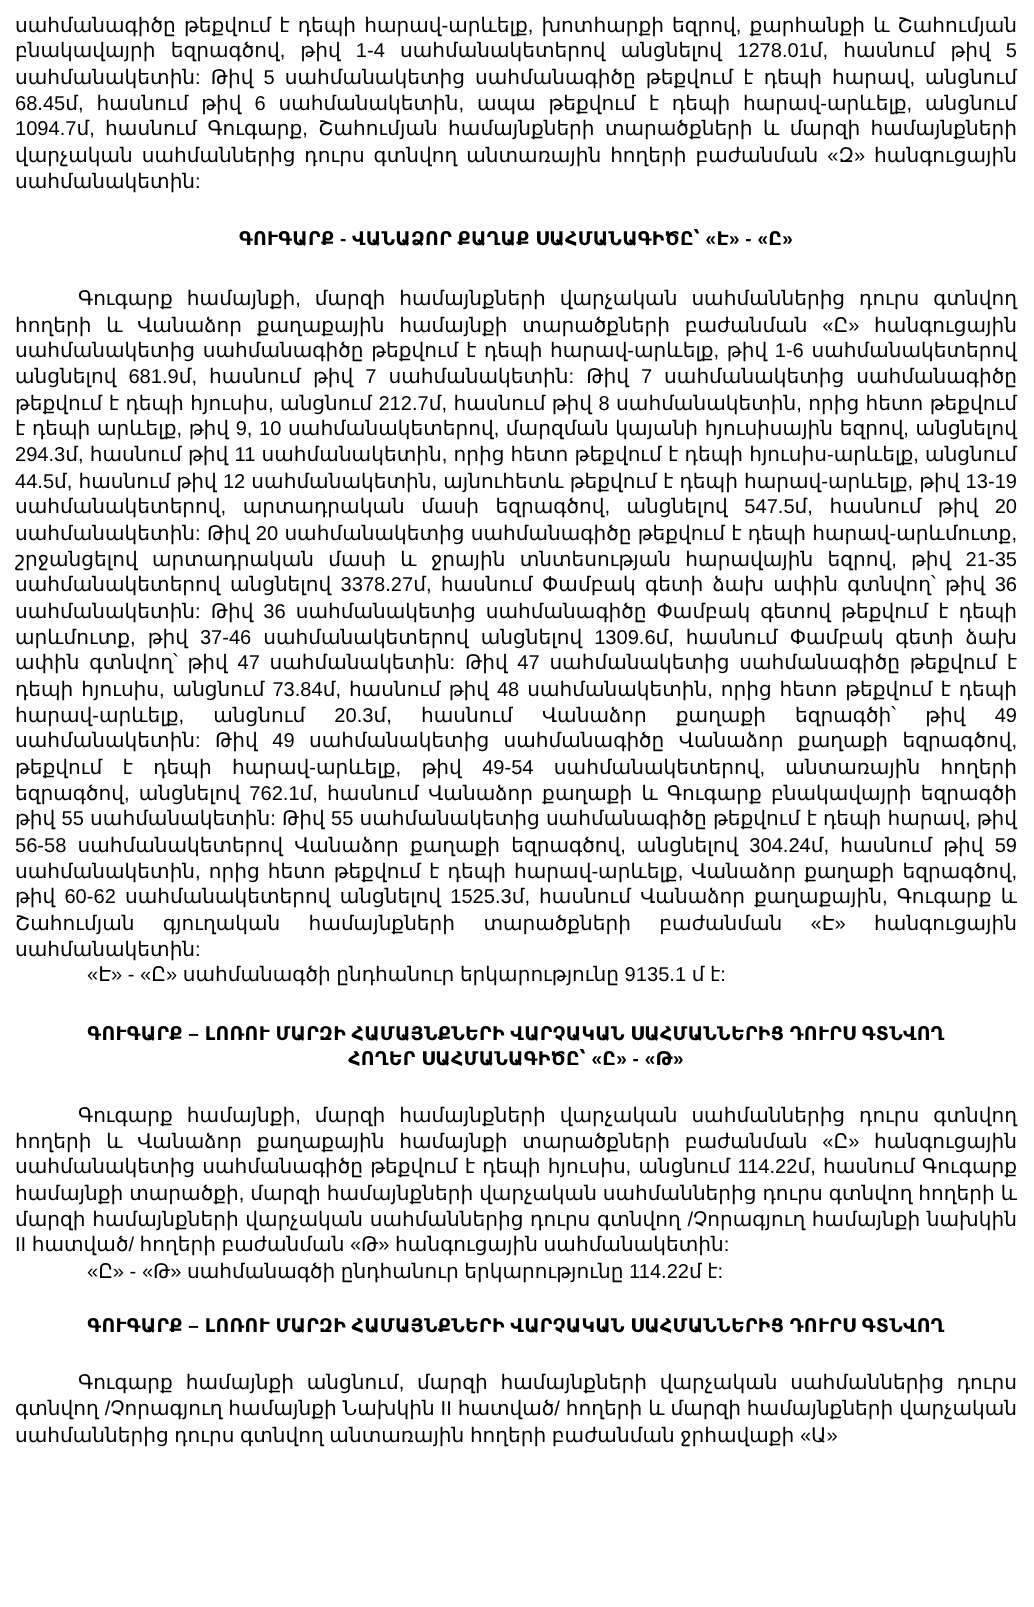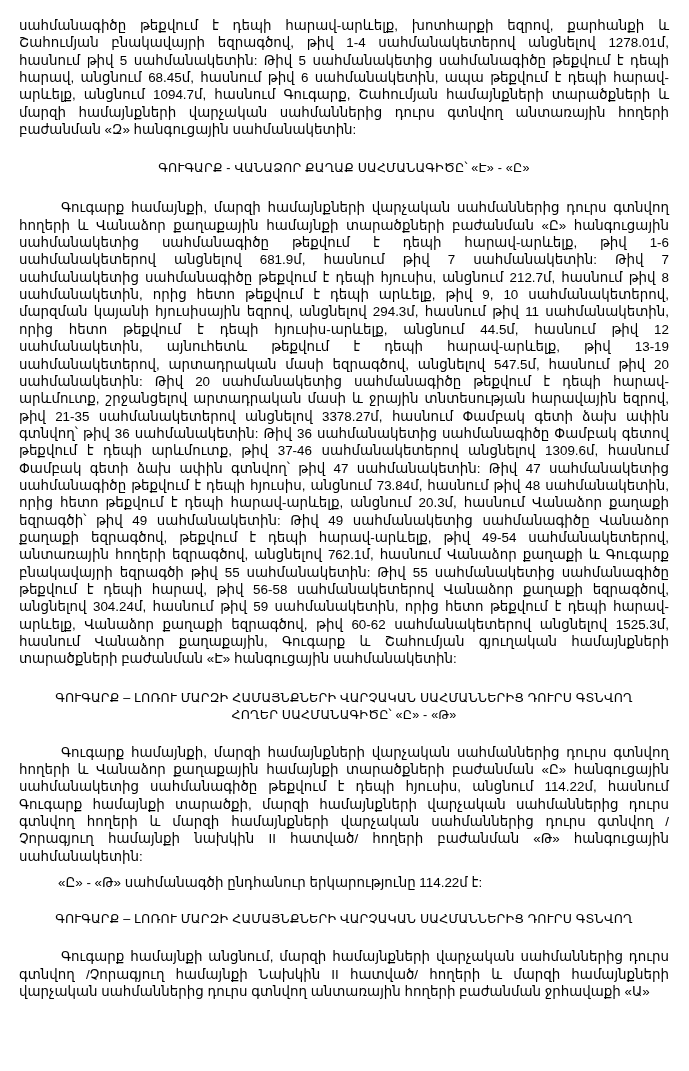--- a/index.html
+++ b/index.html
@@ -3,45 +3,46 @@
 <meta charset="utf-8">
 <style>
   html, body { margin: 0; padding: 0; background: #ffffff; }
   body {
     width: 689px; height: 1071px; overflow: hidden;
     font-family: "Liberation Sans", "DejaVu Sans", sans-serif;
     color: #000; position: relative;
   }
   .page { position: absolute; left: 10px; top: 8px; width: 668px; }
   p.para {
-    margin: 9px; font-size: 13.4px; line-height: 17.35px;
+    margin: 0; font-size: 13.4px; line-height: 17.35px;
     text-align: justify; text-align-last: left;
   }
   p.indent { text-indent: 42px; }
   p.total {
     margin: 0; font-size: 13.4px; line-height: 17.35px;
     padding-left: 48px;
   }
   h2.sec {
-    margin: 0; font-size: 12.6px; font-weight: normal; line-height: 17px;
+    margin: 0; font-size: 12.6px; font-weight: bold; line-height: 17px;
     text-align: center; letter-spacing: 0.2px;
   }
 </style>
 </head>
 <body>
 
 <div class="page">
 
   <p class="para">սահմանագիծը թեքվում է դեպի հարավ-արևելք, խոտհարքի եզրով, քարհանքի և Շահումյան բնակավայրի եզրագծով, թիվ 1-4 սահմանակետերով անցնելով 1278.01մ, հասնում թիվ 5 սահմանակետին: Թիվ 5 սահմանակետից սահմանագիծը թեքվում է դեպի հարավ, անցնում 68.45մ, հասնում թիվ 6 սահմանակետին, ապա թեքվում է դեպի հարավ-արևելք, անցնում 1094.7մ, հասնում Գուգարք, Շահումյան համայնքների տարածքների և մարզի համայնքների վարչական սահմաններից դուրս գտնվող անտառային հողերի բաժանման «Զ» հանգուցային սահմանակետին:</p>
 
   <h2 class="sec" style="margin-top:22px;margin-bottom:22px;">
     <span>ԳՈՒԳԱՐՔ - ՎԱՆԱՁՈՐ ՔԱՂԱՔ ՍԱՀՄԱՆԱԳԻԾԸ՝ «Է» - «Ը»</span>
   </h2>
 
   <p class="para indent">Գուգարք համայնքի, մարզի համայնքների վարչական սահմաններից դուրս գտնվող հողերի և Վանաձոր քաղաքային համայնքի տարածքների բաժանման «Ը» հանգուցային սահմանակետից սահմանագիծը թեքվում է դեպի հարավ-արևելք, թիվ 1-6 սահմանակետերով անցնելով 681.9մ, հասնում թիվ 7 սահմանակետին: Թիվ 7 սահմանակետից սահմանագիծը թեքվում է դեպի հյուսիս, անցնում 212.7մ, հասնում թիվ 8 սահմանակետին, որից հետո թեքվում է դեպի արևելք, թիվ 9, 10 սահմանակետերով, մարզման կայանի հյուսիսային եզրով, անցնելով 294.3մ, հասնում թիվ 11 սահմանակետին, որից հետո թեքվում է դեպի հյուսիս-արևելք, անցնում 44.5մ, հասնում թիվ 12 սահմանակետին, այնուհետև թեքվում է դեպի հարավ-արևելք, թիվ 13-19 սահմանակետերով, արտադրական մասի եզրագծով, անցնելով 547.5մ, հասնում թիվ 20 սահմանակետին: Թիվ 20 սահմանակետից սահմանագիծը թեքվում է դեպի հարավ-արևմուտք, շրջանցելով արտադրական մասի և ջրային տնտեսության հարավային եզրով, թիվ 21-35 սահմանակետերով անցնելով 3378.27մ, հասնում Փամբակ գետի ձախ ափին գտնվող՝ թիվ 36 սահմանակետին: Թիվ 36 սահմանակետից սահմանագիծը Փամբակ գետով թեքվում է դեպի արևմուտք, թիվ 37-46 սահմանակետերով անցնելով 1309.6մ, հասնում Փամբակ գետի ձախ ափին գտնվող՝ թիվ 47 սահմանակետին: Թիվ 47 սահմանակետից սահմանագիծը թեքվում է դեպի հյուսիս, անցնում 73.84մ, հասնում թիվ 48 սահմանակետին, որից հետո թեքվում է դեպի հարավ-արևելք, անցնում 20.3մ, հասնում Վանաձոր քաղաքի եզրագծի՝ թիվ 49 սահմանակետին: Թիվ 49 սահմանակետից սահմանագիծը Վանաձոր քաղաքի եզրագծով, թեքվում է դեպի հարավ-արևելք, թիվ 49-54 սահմանակետերով, անտառային հողերի եզրագծով, անցնելով 762.1մ, հասնում Վանաձոր քաղաքի և Գուգարք բնակավայրի եզրագծի թիվ 55 սահմանակետին: Թիվ 55 սահմանակետից սահմանագիծը թեքվում է դեպի հարավ, թիվ 56-58 սահմանակետերով Վանաձոր քաղաքի եզրագծով, անցնելով 304.24մ, հասնում թիվ 59 սահմանակետին, որից հետո թեքվում է դեպի հարավ-արևելք, Վանաձոր քաղաքի եզրագծով, թիվ 60-62 սահմանակետերով անցնելով 1525.3մ, հասնում Վանաձոր քաղաքային, Գուգարք և Շահումյան գյուղական համայնքների տարածքների բաժանման «Է» հանգուցային սահմանակետին:</p>
+  <p class="total">«Է» - «Ը» սահմանագծի ընդհանուր երկարությունը 9135.1 մ է:</p>
 
   <h2 class="sec" style="margin-top:22px;margin-bottom:20px;">
     <span>ԳՈՒԳԱՐՔ – ԼՈՌՈՒ ՄԱՐԶԻ ՀԱՄԱՅՆՔՆԵՐԻ ՎԱՐՉԱԿԱՆ ՍԱՀՄԱՆՆԵՐԻՑ ԴՈՒՐՍ ԳՏՆՎՈՂ</span><br>
     <span>ՀՈՂԵՐ ՍԱՀՄԱՆԱԳԻԾԸ՝ «Ը» - «Թ»</span>
   </h2>
 
   <p class="para indent">Գուգարք համայնքի, մարզի համայնքների վարչական սահմաններից դուրս գտնվող հողերի և Վանաձոր քաղաքային համայնքի տարածքների բաժանման «Ը» հանգուցային սահմանակետից սահմանագիծը թեքվում է դեպի հյուսիս, անցնում 114.22մ, հասնում Գուգարք համայնքի տարածքի, մարզի համայնքների վարչական սահմաններից դուրս գտնվող հողերի և մարզի համայնքների վարչական սահմաններից դուրս գտնվող /Չորագյուղ համայնքի նախկին II հատված/ հողերի բաժանման «Թ» հանգուցային սահմանակետին:</p>
   <p class="total">«Ը» - «Թ» սահմանագծի ընդհանուր երկարությունը 114.22մ է:</p>
 
   <h2 class="sec" style="margin-top:20px;margin-bottom:20px;">

